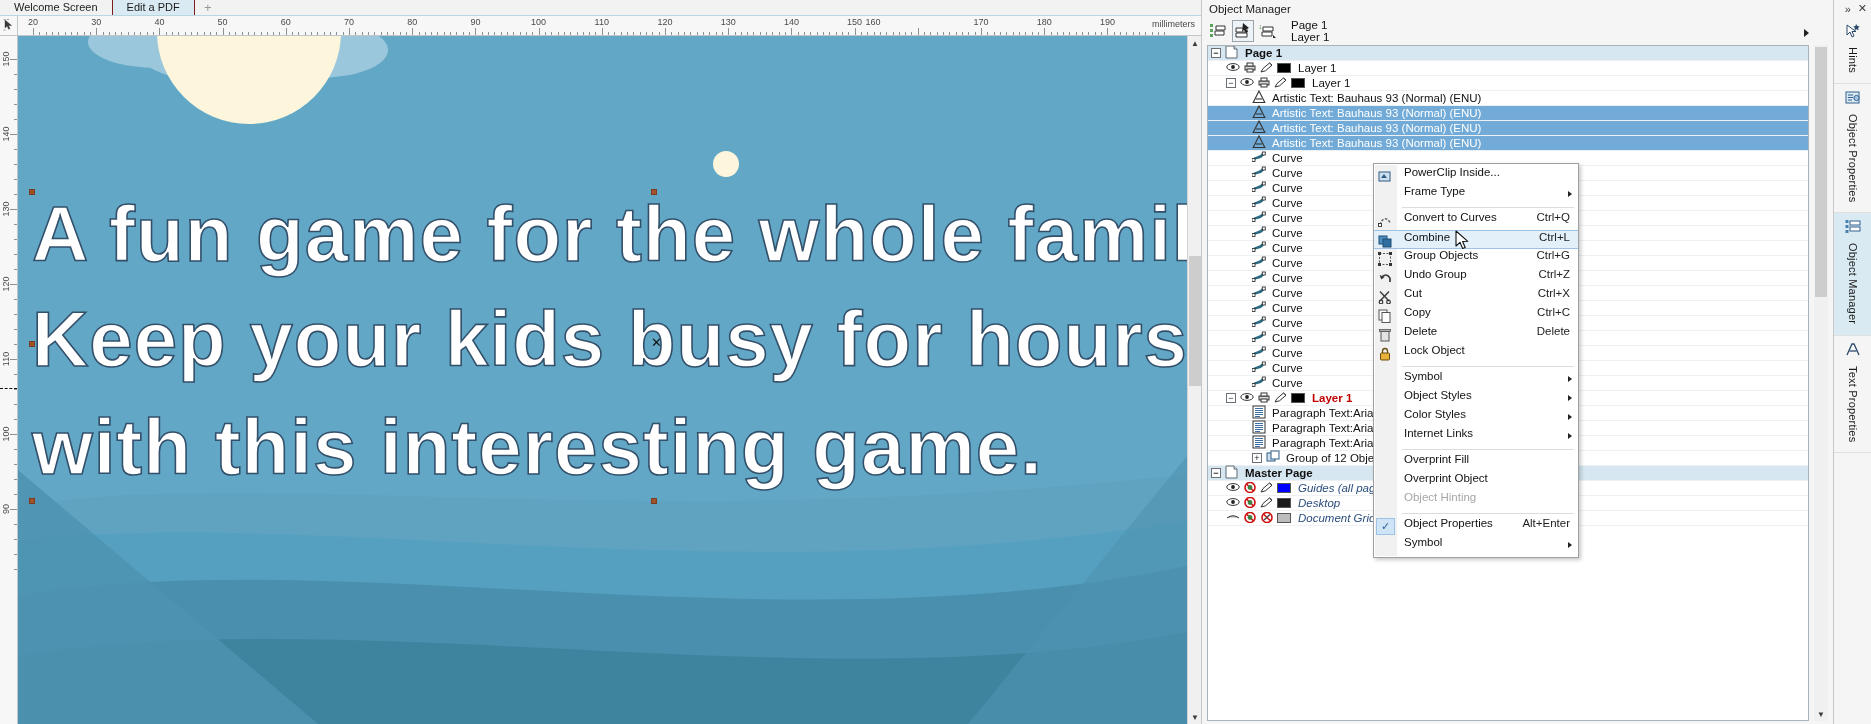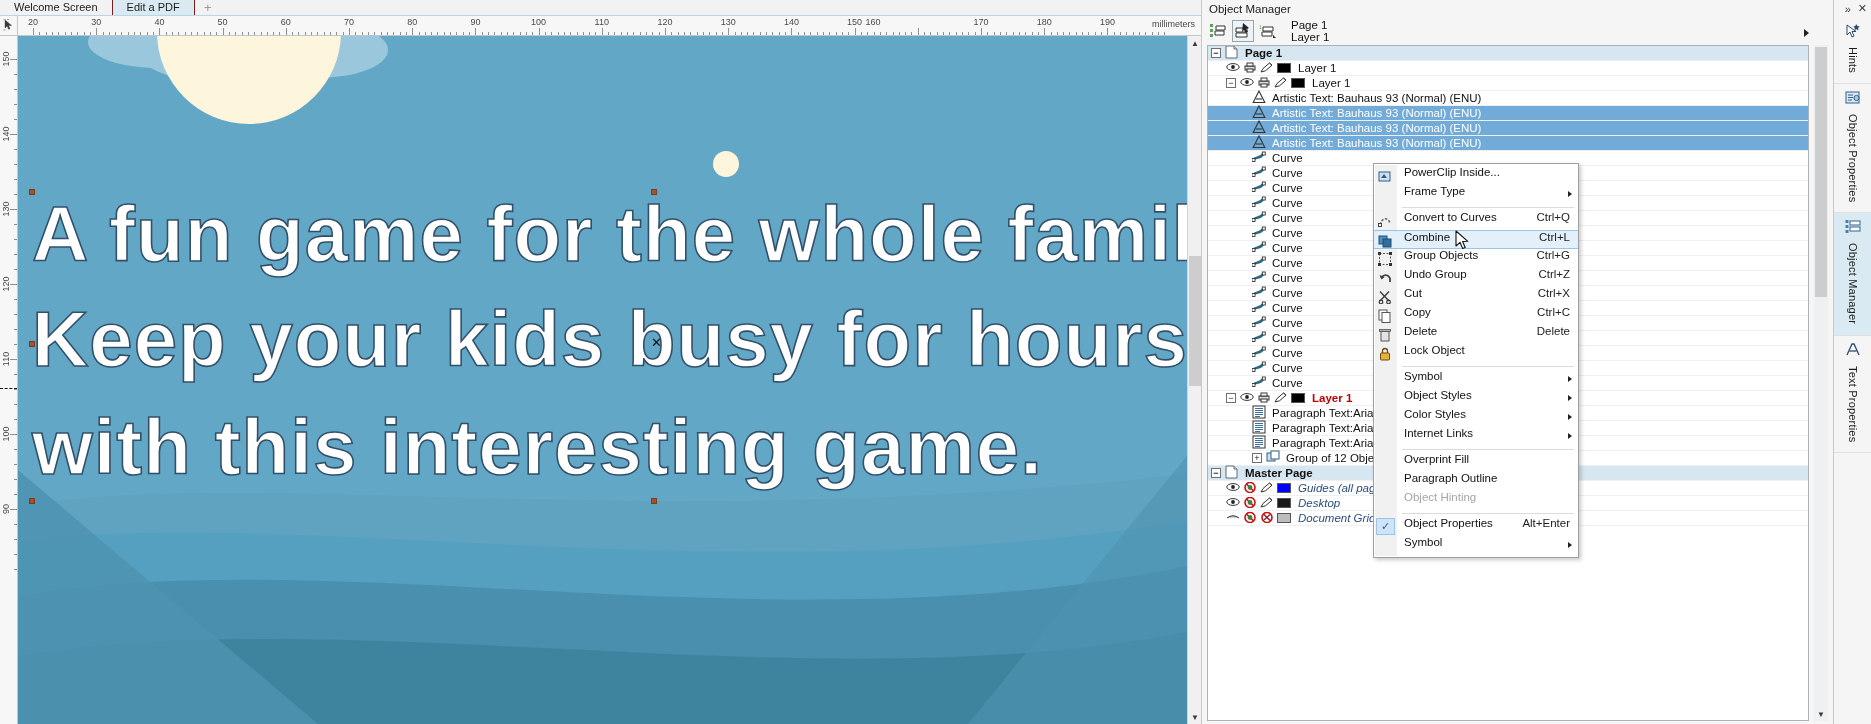--- a/index.html
+++ b/index.html
@@ -1122,21 +1122,21 @@
       </div>
       <div class="mi">
         <span class="mlabel">Internet Links</span>
         <span class="arrow"></span>
       </div>
       <div class="msep"></div>
       <div class="mi">
         <span class="mlabel">Overprint Fill</span>
       </div>
       <div class="mi">
-        <span class="mlabel">Paragraph Outline</span>
+        <span class="mlabel">Overprint Object</span>
       </div>
       <div class="mi disabled">
         <span class="mlabel">Object Hinting</span>
       </div>
       <div class="msep"></div>
       <div class="mi">
         <span class="check">✓</span>
         <span class="mlabel">Object Properties</span>
         <span class="maccel">Alt+Enter</span>
       </div>

